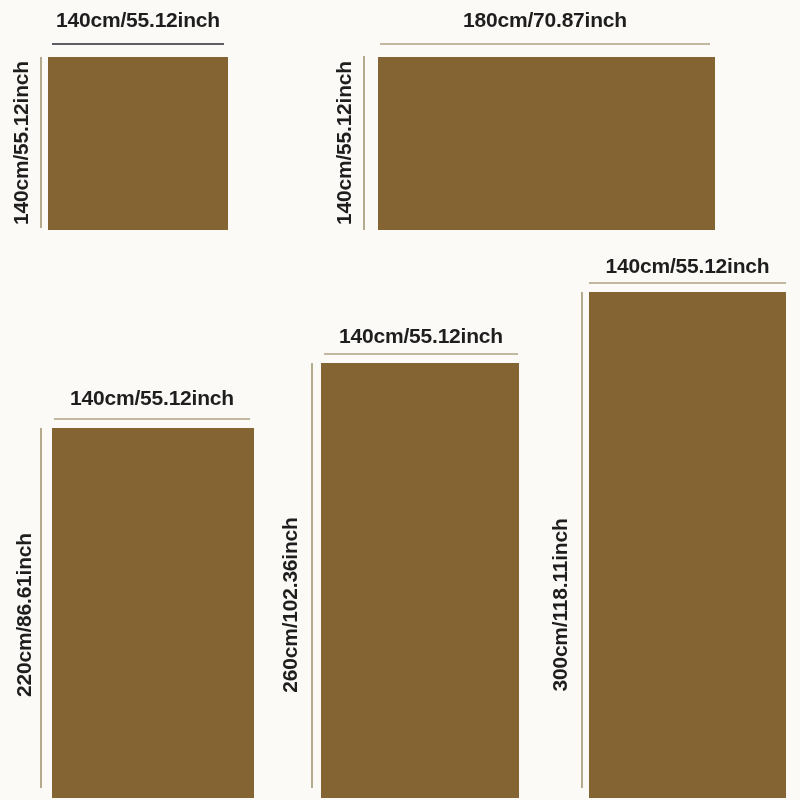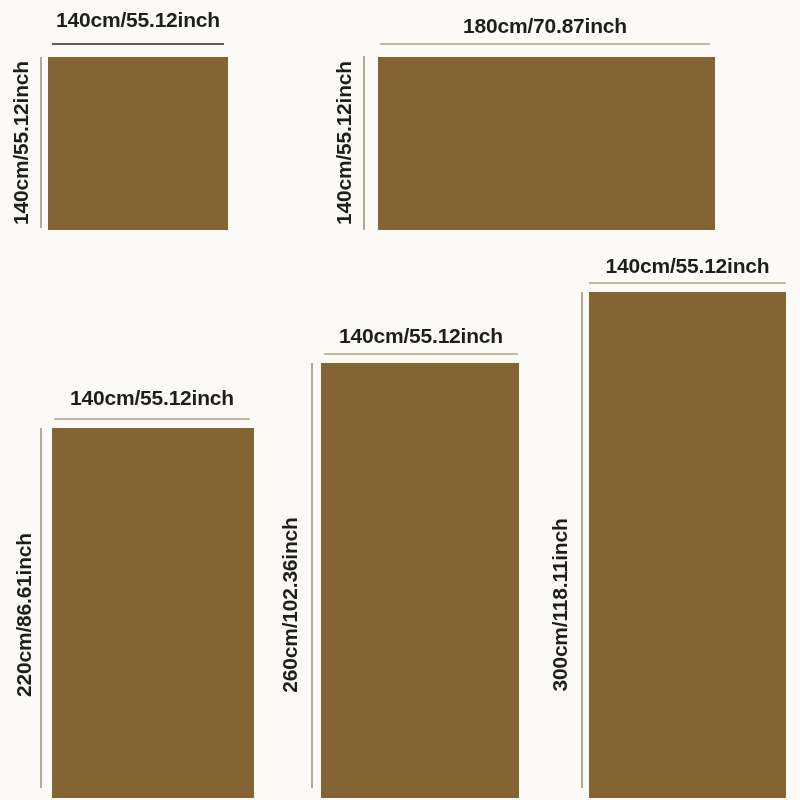--- a/index.html
+++ b/index.html
@@ -50,21 +50,21 @@
   .vrule-tan { background: #b4aa8d; }
 
   
   .d1-wlabel { left: 52px;  top: 6px;   width: 172px; }
   .d1-hrule  { left: 52px;  top: 43px;  width: 172px; }
   .d1-vlabel { left: 21px;  top: 143px; }
   .d1-vrule  { left: 40px;  top: 57px;  height: 171px; }
   .d1-swatch { left: 48px;  top: 57px;  width: 180px; height: 173px; }
 
   
-  .d2-wlabel { left: 380px; top: 12px;   width: 330px; }
+  .d2-wlabel { left: 380px; top: 6px;   width: 330px; }
   .d2-hrule  { left: 380px; top: 43px;  width: 330px; }
   .d2-vlabel { left: 344px; top: 143px; }
   .d2-vrule  { left: 363px; top: 56px;  height: 174px; }
   .d2-swatch { left: 378px; top: 57px;  width: 337px; height: 173px; }
 
   
   .d3-wlabel { left: 54px;  top: 384px; width: 196px; }
   .d3-hrule  { left: 54px;  top: 418px; width: 196px; }
   .d3-vlabel { left: 24px;  top: 615px; }
   .d3-vrule  { left: 40px;  top: 428px; height: 360px; }

